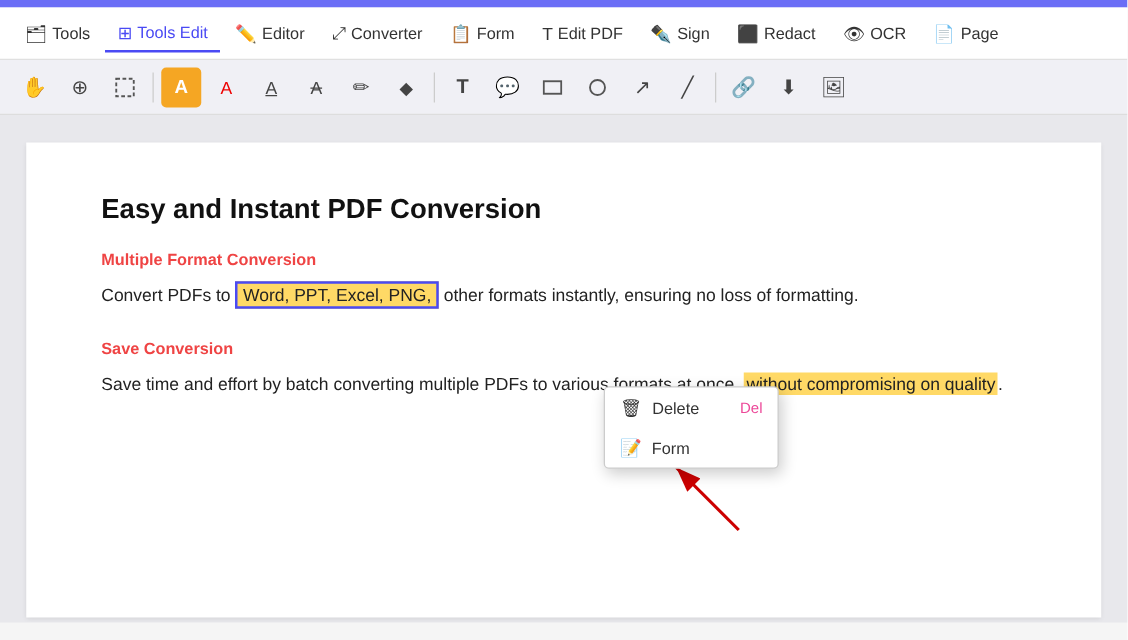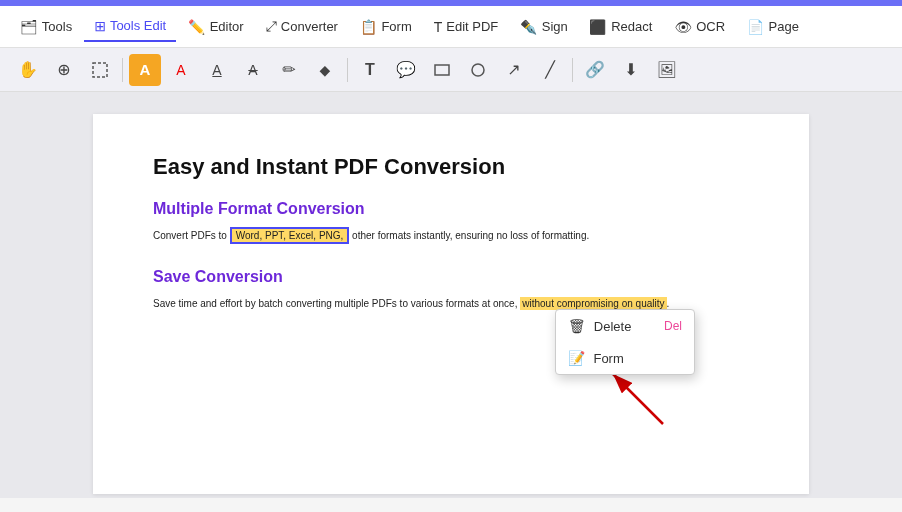--- a/index.html
+++ b/index.html
@@ -69,40 +69,40 @@
       height: 24px;
       background: #ccc;
       margin: 0 2px;
     }
 
     
     .content-area {
       background: #fff;
       margin: 12px auto;
       padding: 40px 60px;
-      width: 716px;
+      width: 860px;
       min-height: 380px;
       position: relative;
       box-shadow: 0 1px 4px rgba(0,0,0,0.1);
     }
 
     .content-h1 {
       font-size: 22px;
       font-weight: 800;
       color: #111;
       margin-bottom: 20px;
     }
     .content-h2 {
-      font-size: 16px;
+      font-size: 13px;
       font-weight: 700;
-      color: #6d28d9;
+      color: #ef4444;
       margin-bottom: 10px;
     }
     .content-p {
-      font-size: 10px;
+      font-size: 14px;
       color: #222;
       line-height: 1.6;
       margin-bottom: 20px;
     }
 
     .highlight-yellow {
       background: #ffd966;
       padding: 1px 2px;
     }
     .highlight-box {

